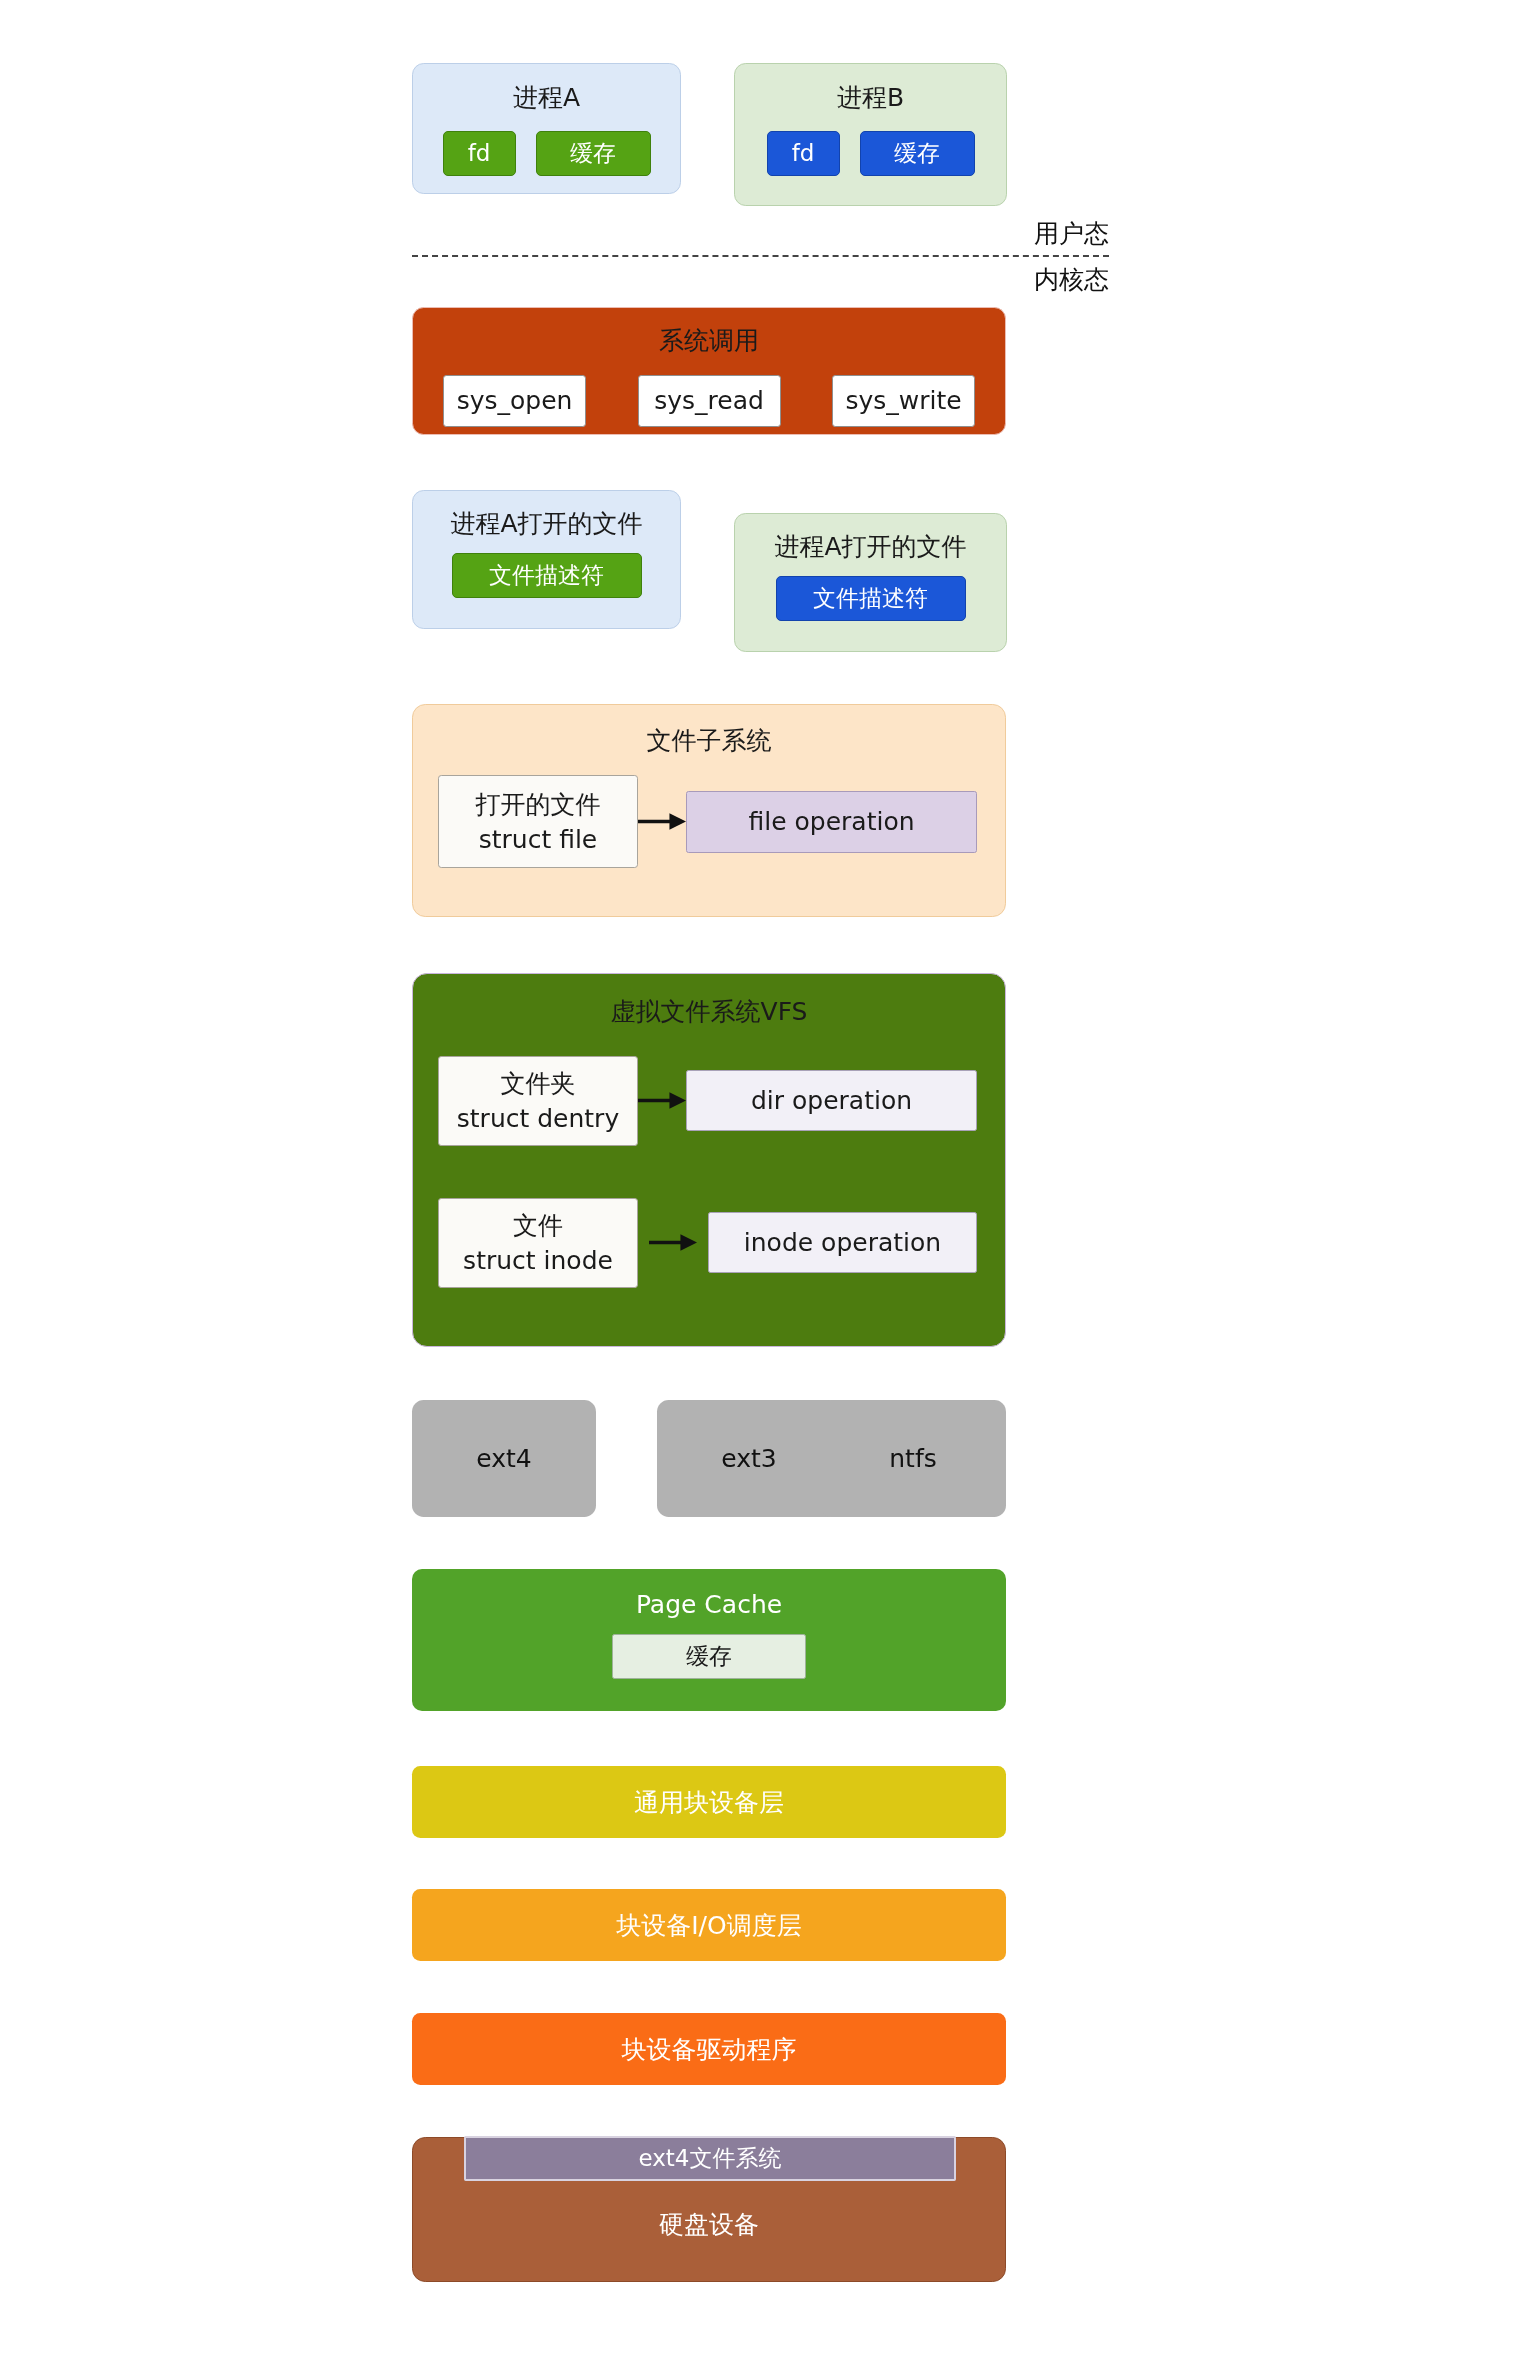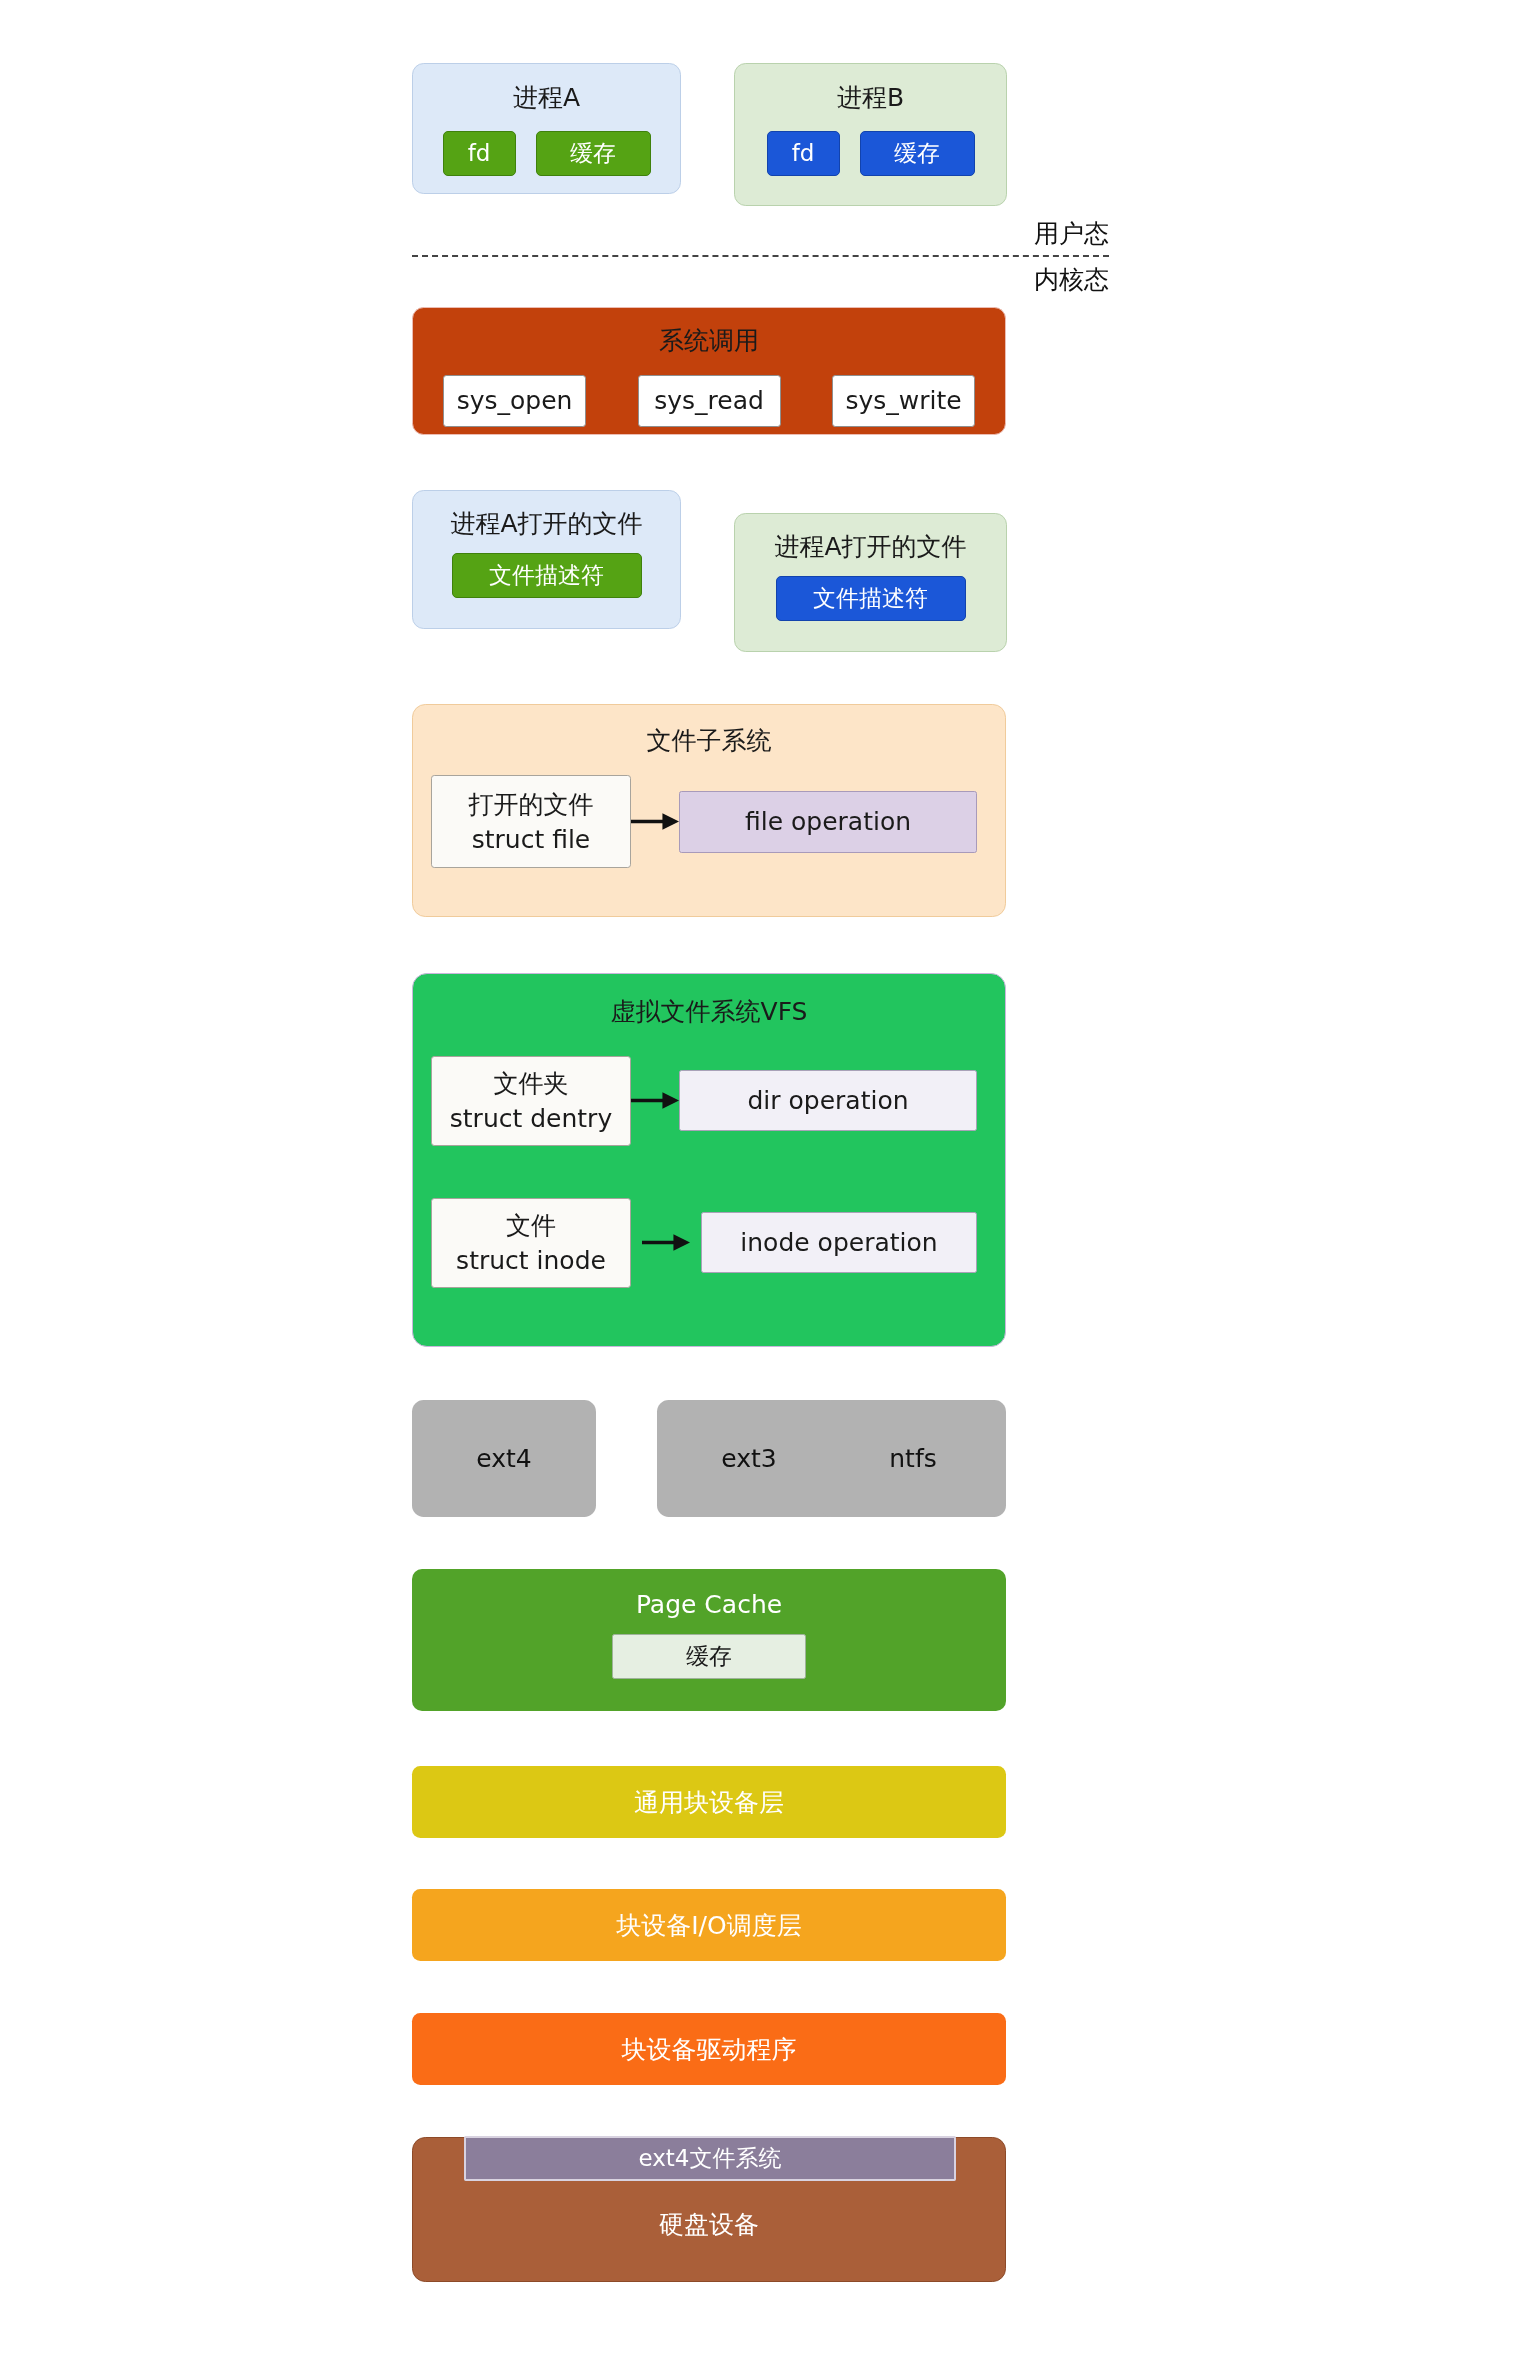--- a/index.html
+++ b/index.html
@@ -67,38 +67,38 @@
   
   .open-a { left:412px; top:490px; width:269px; height:139px; background:#dde9f8; border:1.7px solid #bccfe8; }
   .open-b { left:734px; top:513px; width:273px; height:139px; background:#ddebd5; border:1.7px solid #b9d2ad; }
   .open-a .panel-title, .open-b .panel-title { margin-top:16.7px; }
 
   
   .file-subsystem { left:412px; top:704px; width:594px; height:213px; background:#fde5c8; border:1.7px solid #f0cb9b; border-radius:13.3px; }
   .file-subsystem .panel-title { margin-top:20px; }
   .op-row {
     width:100%; display:flex; align-items:center;
-    padding-left:18px; padding-right:28px; margin-top:18.3px;
+    padding-left:25px; padding-right:28px; margin-top:18.3px;
   }
   .struct-box {
     width:200px; height:93px; flex:0 0 auto;
     background:#fbfaf7; border:1.7px solid #a8a49c; border-radius:3.3px;
     display:flex; flex-direction:column; align-items:center; justify-content:center;
     font-size:25px; line-height:35px; text-align:center;
   }
   .arrow { flex:0 0 auto; display:block; }
   .op-box {
     flex:1 1 auto; height:62px; border-radius:2.5px;
     display:flex; align-items:center; justify-content:center; font-size:25px;
   }
   .op-box.lavender { background:#dcd0e6; border:1.7px solid #a89aba; }
   .op-box.light    { background:#f2f0f7; border:1.7px solid #a9a2b8; height:61px; }
 
   
-  .vfs { left:412px; top:973px; width:594px; height:374px; background:#22c55e; border:1.7px solid #c9b6dc; border-radius:15px; }
+  .vfs { left:412px; top:973px; width:594px; height:374px; background:#4d7c0f; border:1.7px solid #c9b6dc; border-radius:15px; }
   .vfs .panel-title { margin-top:21.7px; }
   .vfs .op-row.first  { margin-top:28px; }
   .vfs .op-row.second { margin-top:52px;gap:11px; }
   .vfs .struct-box { height:90px; }
 
   
   .fs-box {
     position:absolute; top:1400px; height:117px; background:#b2b2b2;
     border-radius:11.7px; display:flex; align-items:center; justify-content:center;
     font-size:25px; color:#111111;

